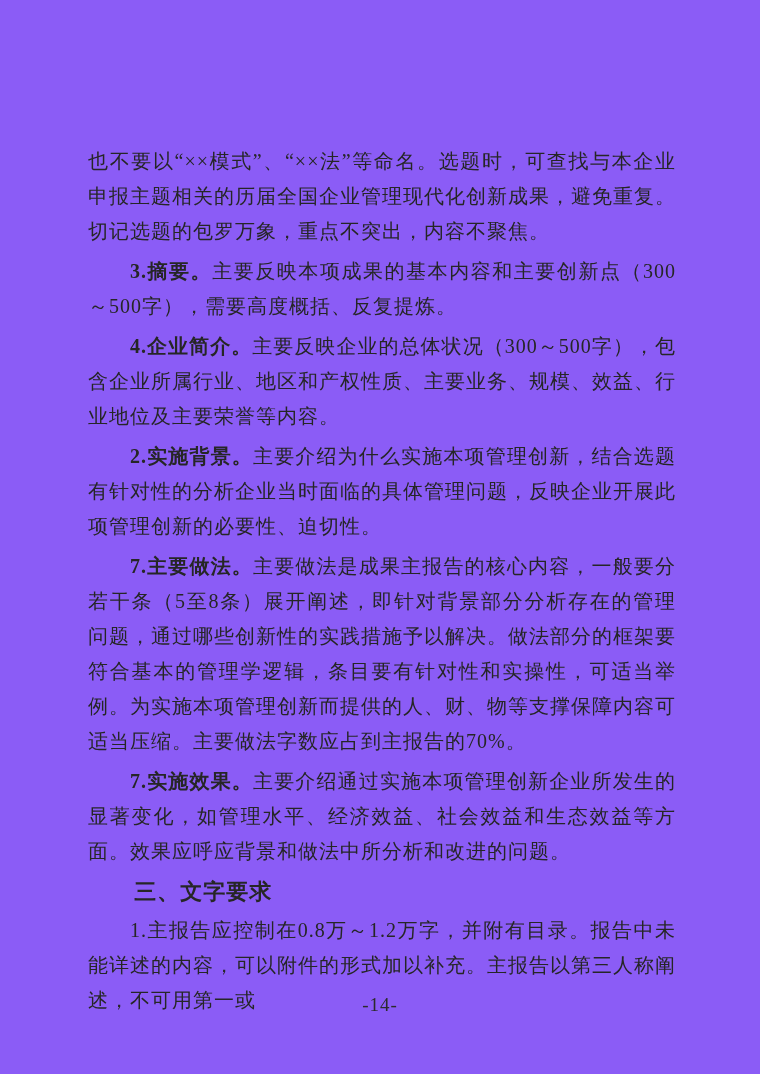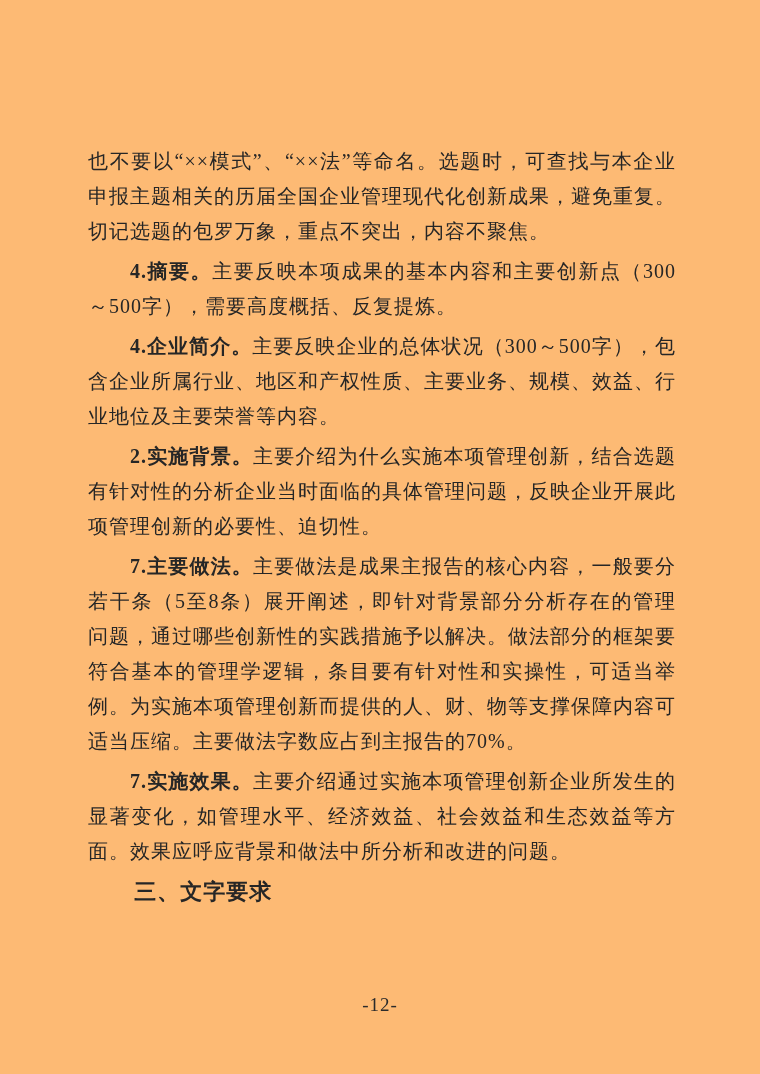--- a/index.html
+++ b/index.html
@@ -4,21 +4,21 @@
 <style>
   html, body {
     margin: 0;
     padding: 0;
     background: #ffffff;
   }
   .page {
     position: relative;
     width: 760px;
     height: 1074px;
-    background: #fdba74;
+    background: #8b5cf6;
     overflow: hidden;
     font-family: "Liberation Serif", "DejaVu Serif", serif;
   }
   .text-block {
     position: absolute;
     left: 88px;
     top: 144px;
     width: 588px;
     font-size: 20px;
     line-height: 35px;
@@ -53,23 +53,24 @@
     font-family: "Liberation Serif", "DejaVu Serif", serif;
   }
 </style>
 </head>
 <body>
 
 <div class="page">
 
   <div class="text-block">
       <p class="para"><span>也不要以“××模式”、“××法”等命名。选题时，可查找与本企业申报主题相关的历届全国企业管理现代化创新成果，避免重复。切记选题的包罗万象，重点不突出，内容不聚焦。</span></p>
-      <p class="para indent"><span class="lead">4.摘要。</span><span>主要反映本项成果的基本内容和主要创新点（300～500字），需要高度概括、反复提炼。</span></p>
+      <p class="para indent"><span class="lead">3.摘要。</span><span>主要反映本项成果的基本内容和主要创新点（300～500字），需要高度概括、反复提炼。</span></p>
       <p class="para indent"><span class="lead">4.企业简介。</span><span>主要反映企业的总体状况（300～500字），包含企业所属行业、地区和产权性质、主要业务、规模、效益、行业地位及主要荣誉等内容。</span></p>
       <p class="para indent"><span class="lead">2.实施背景。</span><span>主要介绍为什么实施本项管理创新，结合选题有针对性的分析企业当时面临的具体管理问题，反映企业开展此项管理创新的必要性、迫切性。</span></p>
       <p class="para indent"><span class="lead">7.主要做法。</span><span>主要做法是成果主报告的核心内容，一般要分若干条（5至8条）展开阐述，即针对背景部分分析存在的管理问题，通过哪些创新性的实践措施予以解决。做法部分的框架要符合基本的管理学逻辑，条目要有针对性和实操性，可适当举例。为实施本项管理创新而提供的人、财、物等支撑保障内容可适当压缩。主要做法字数应占到主报告的70%。</span></p>
       <p class="para indent"><span class="lead">7.实施效果。</span><span>主要介绍通过实施本项管理创新企业所发生的显著变化，如管理水平、经济效益、社会效益和生态效益等方面。效果应呼应背景和做法中所分析和改进的问题。</span></p>
       <p class="para indent heading"><span class="lead">三、文字要求</span></p>
+      <p class="para indent"><span>1.主报告应控制在0.8万～1.2万字，并附有目录。报告中未能详述的内容，可以附件的形式加以补充。主报告以第三人称阐述，不可用第一或</span></p>
     </div>
 
-  <div class="footer">-12-</div>
+  <div class="footer">-14-</div>
 
 </div>
 
 </body></html>

